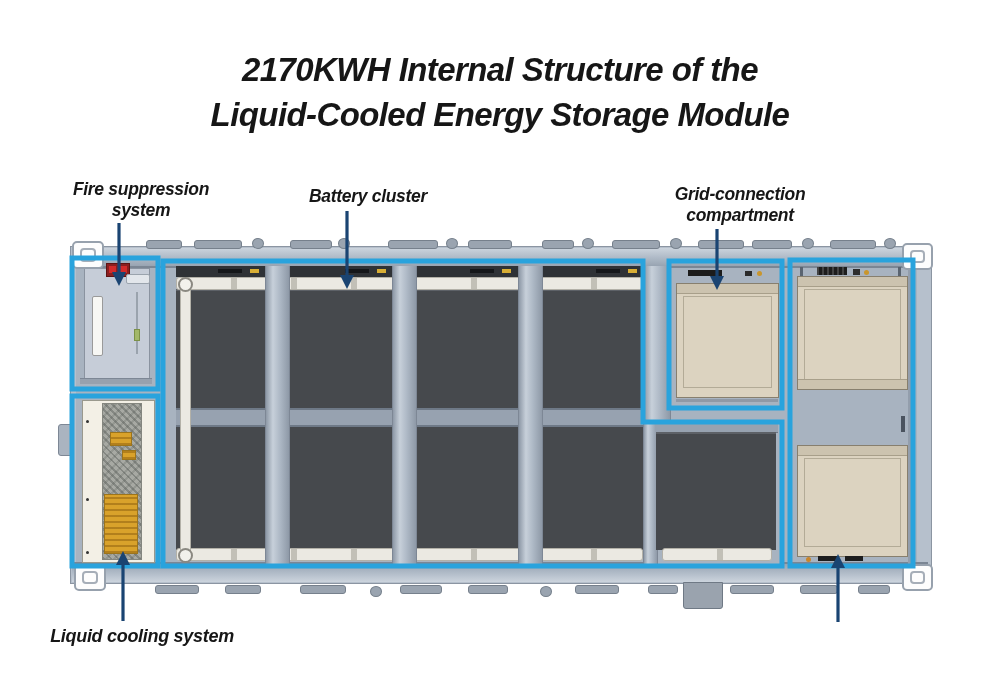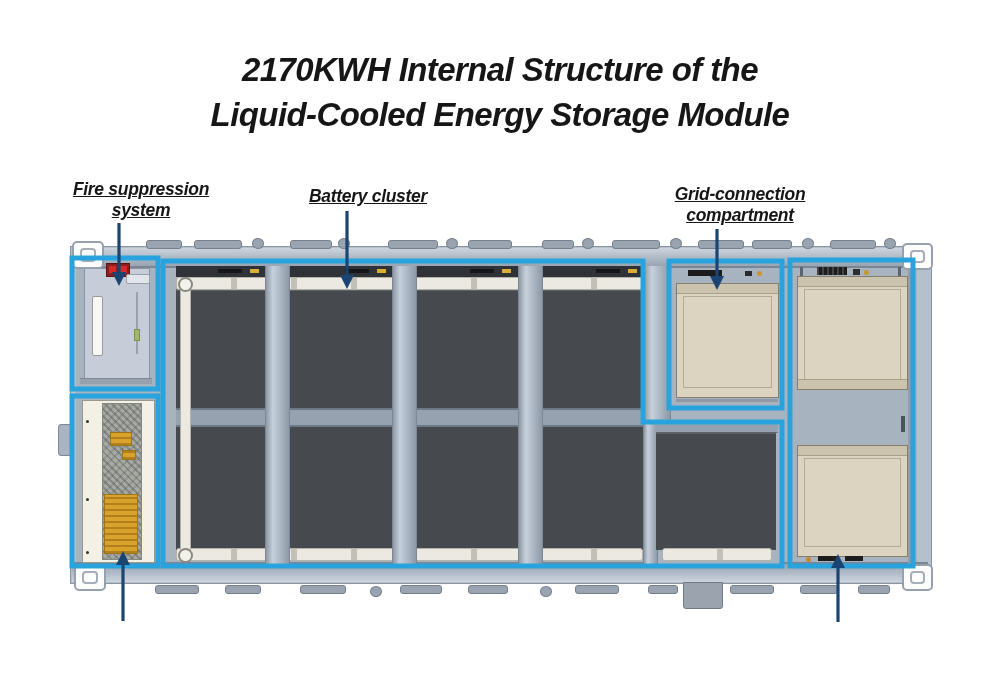--- a/index.html
+++ b/index.html
@@ -4,21 +4,21 @@
 <style>
   html,body{margin:0;padding:0;}
   body{background:var(--c-background,#fff);font-family:"Liberation Sans",sans-serif;}
   #stage{position:relative;width:1000px;height:675px;background:var(--c-background,#fff);overflow:hidden;}
   .abs{position:absolute;}
   .title{position:absolute;left:0;right:0;top:47px;text-align:center;
          font:italic bold 34px/45px "Liberation Sans",sans-serif;color:var(--c-text,#161616);
          letter-spacing:-0.6px;transform:scaleX(0.97);}
   .title div{white-space:nowrap;}
   .lbl{position:absolute;font:italic bold 17.5px/21px "Liberation Sans",sans-serif;
-       color:var(--c-text,#161616);text-align:center;letter-spacing:-0.3px;text-decoration:underline;}
+       color:var(--c-text,#161616);text-align:center;letter-spacing:-0.3px;}
   .lbl div{white-space:nowrap;}
   
   .body-shell{background:#b6c0cc;border:1px solid #8b95a2;}
   .rail-top{background:linear-gradient(180deg,#ccd4dd 0%,#aeb9c6 55%,#98a4b2 100%);border-bottom:2px solid #7b8694;}
   .rail-bot{background:linear-gradient(0deg,#ccd4dd 0%,#aeb9c6 55%,#98a4b2 100%);border-top:2px solid #7b8694;}
   .interior{background:#a8b3c0;}
   .bracket{background:#fdfdfd;border:2px solid #97a1ad;border-radius:5px;}
   .bracket i{position:absolute;left:6px;top:5px;right:6px;bottom:5px;background:#fdfdfd;border:2px solid #a6aeb8;border-radius:4px;display:block;}
   .pillar{background:linear-gradient(90deg,#8e99a7 0%,#c7d0da 30%,#aeb9c6 60%,#8e99a7 100%);border-left:1px solid #7d8795;border-right:1px solid #7d8795;}
   .panel{background:#46494d;border-top:2px solid #5d6167;}
@@ -59,20 +59,23 @@
     <div>Fire suppression</div>
     <div>system</div>
   </div>
   <div class="lbl" style="left:650px;top:184px;width:180px;">
     <div>Grid-connection</div>
     <div>compartment</div>
   </div>
   <div class="lbl" style="left:282px;top:186px;width:172px;">
     <div>Battery cluster</div>
   </div>
+  <div class="lbl" style="left:36px;top:626px;width:212px;font-size:18px;">
+    <div>Liquid cooling system</div>
+  </div>
 
   <div class="abs body-shell" style="left:70px;top:246px;width:860px;height:336px;"></div>
   <div class="abs interior" style="left:76px;top:266px;width:841px;height:298px;"></div>
   <div class="abs rail-top" style="left:72px;top:248px;width:856px;height:18px;"></div>
   <div class="abs rail-bot" style="left:72px;top:562px;width:856px;height:18px;"></div>
 
   <div class="rbar" style="left:146px;width:34px;"></div>
   <div class="rbar" style="left:194px;width:46px;"></div>
   <div class="rdot" style="left:252px;"></div>
   <div class="rbar" style="left:290px;width:40px;"></div>

